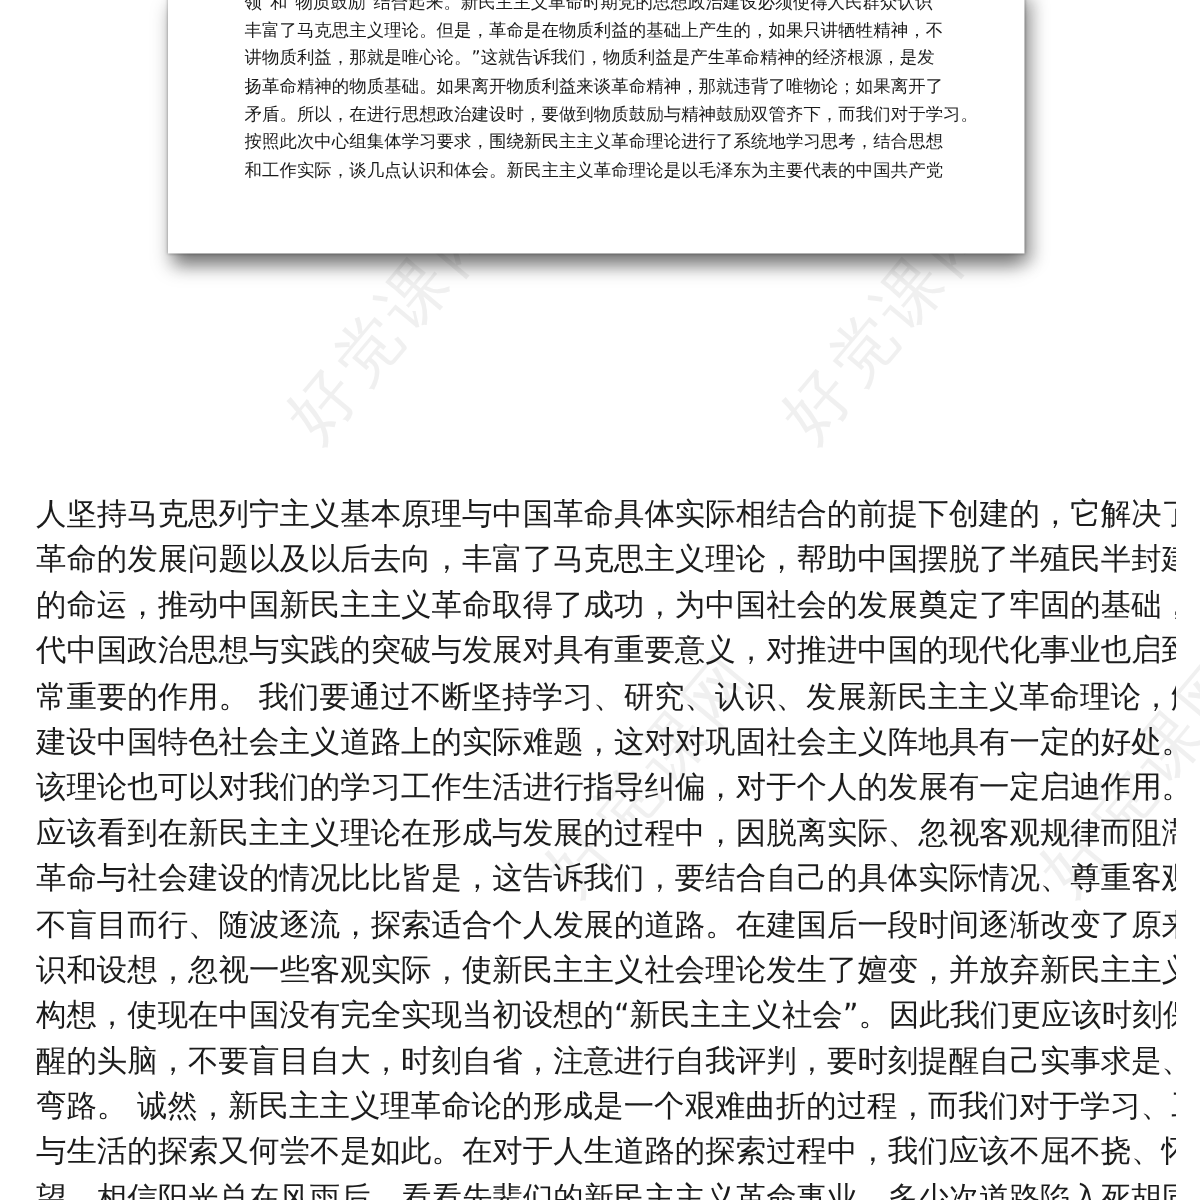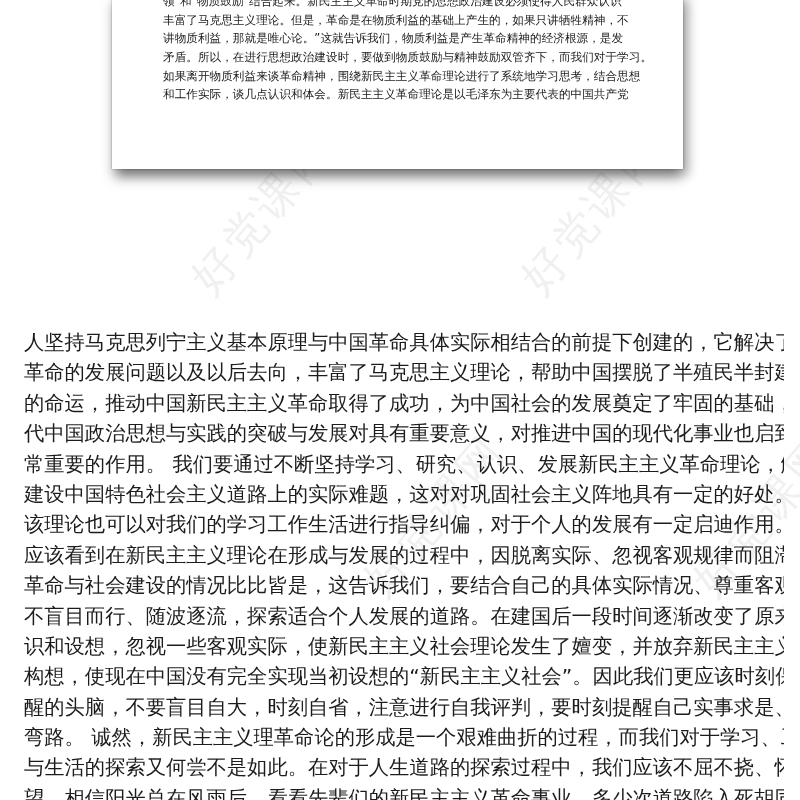--- a/index.html
+++ b/index.html
@@ -75,22 +75,23 @@
 <div class="watermark" style="left:178px; top:268px;">好党课网</div>
 <div class="watermark" style="left:508px; top:268px;">好党课网</div>
 <div class="watermark" style="left:350px; top:570px;">好党课网</div>
 <div class="watermark" style="left:680px; top:570px;">好党课网</div>
 
 <div class="page-card">
   <div class="page-text">
     <span class="pline">领"和"物质鼓励"结合起来。新民主主义革命时期党的思想政治建设必须使得人民群众认识</span>
     <span class="pline">丰富了马克思主义理论。但是，革命是在物质利益的基础上产生的，如果只讲牺牲精神，不</span>
     <span class="pline">讲物质利益，那就是唯心论。”这就告诉我们，物质利益是产生革命精神的经济根源，是发</span>
+    <span class="pline">扬革命精神的物质基础。如果离开物质利益来谈革命精神，那就违背了唯物论；如果离开了</span>
     <span class="pline">矛盾。所以，在进行思想政治建设时，要做到物质鼓励与精神鼓励双管齐下，而我们对于学习。</span>
-    <span class="pline">如果离开物质利益来谈革命精神，围绕新民主主义革命理论进行了系统地学习思考，结合思想</span>
+    <span class="pline">按照此次中心组集体学习要求，围绕新民主主义革命理论进行了系统地学习思考，结合思想</span>
     <span class="pline">和工作实际，谈几点认识和体会。新民主主义革命理论是以毛泽东为主要代表的中国共产党</span>
   </div>
 </div>
 
 <div class="body-text">
   <span class="bline">人坚持马克思列宁主义基本原理与中国革命具体实际相结合的前提下创建的，它解决了中国</span>
   <span class="bline">革命的发展问题以及以后去向，丰富了马克思主义理论，帮助中国摆脱了半殖民半封建社会</span>
   <span class="bline">的命运，推动中国新民主主义革命取得了成功，为中国社会的发展奠定了牢固的基础，对当</span>
   <span class="bline">代中国政治思想与实践的突破与发展对具有重要意义，对推进中国的现代化事业也启到了非</span>
   <span class="bline">常重要的作用。 我们要通过不断坚持学习、研究、认识、发展新民主主义革命理论，解决</span>

